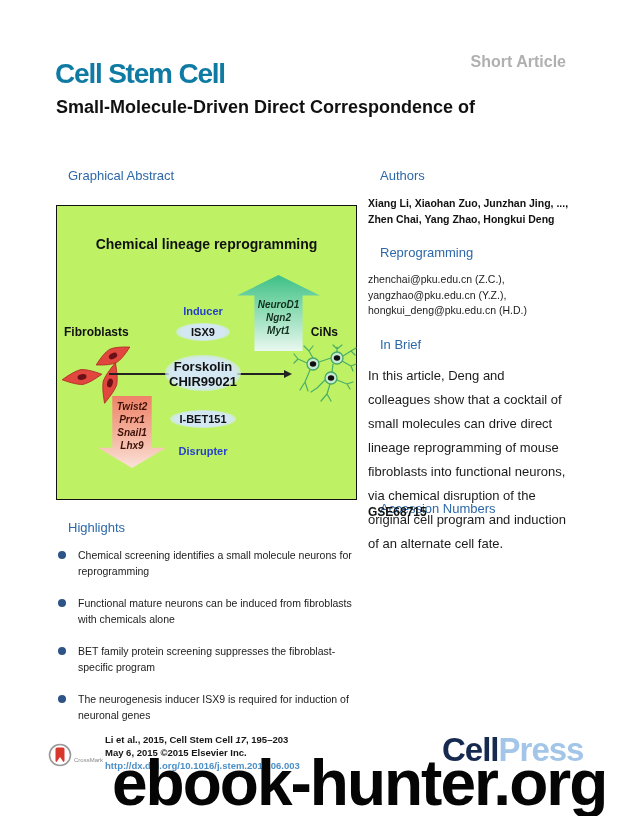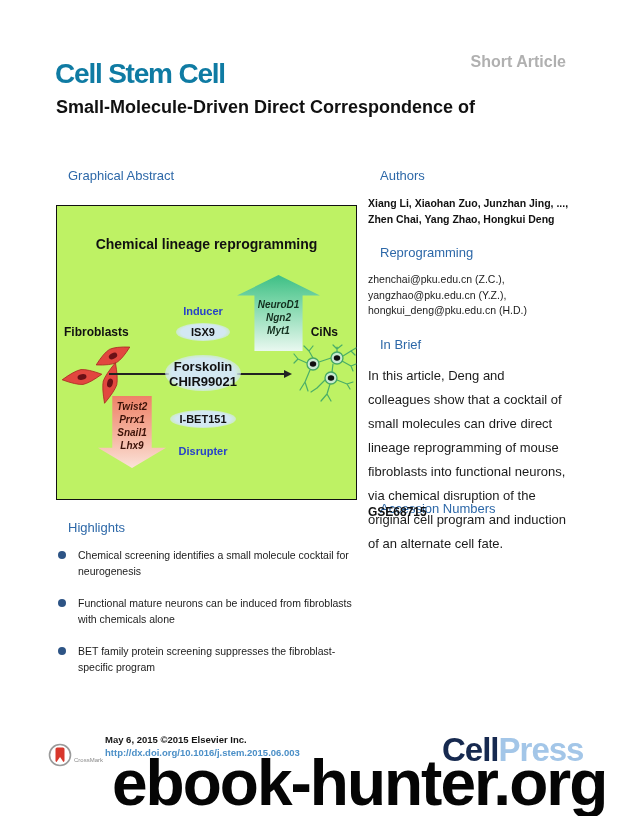--- a/index.html
+++ b/index.html
@@ -165,29 +165,33 @@
 
       <div class="pill pill-ibet">I-BET151</div>
       <div class="blue-label lbl-disrupter">Disrupter</div>
     </div>
 
     <div class="highlights">
       <h2 class="sec-head">Highlights</h2>
       <ul class="hl-list">
         <li>
           <span class="hl-dot"></span>
-          <span>Chemical screening identifies a small molecule cocktail for neurogenesis</span>
+          <span>Chemical screening identifies a small molecule neurons for reprogramming</span>
         </li>
         <li>
           <span class="hl-dot"></span>
           <span>Functional mature neurons can be induced from fibroblasts with chemicals alone</span>
         </li>
         <li>
           <span class="hl-dot"></span>
           <span>BET family protein screening suppresses the fibroblast-specific program</span>
+        </li>
+        <li>
+          <span class="hl-dot"></span>
+          <span>The neurogenesis inducer ISX9 is required for induction of neuronal genes</span>
         </li>
       </ul>
     </div>
   </div>
 
   <div class="right-col">
     <div class="block block-authors">
       <h2 class="sec-head">Authors</h2>
       <p class="authors-names">
         <span>Xiang Li, Xiaohan Zuo, Junzhan Jing, ...,</span><br>
@@ -216,20 +220,23 @@
   <div class="crossmark">
     <svg width="24" height="24" viewBox="0 0 24 24">
       <circle cx="12" cy="12" r="10.5" fill="#ffffff" stroke="#9a9a9a" stroke-width="1.6"></circle>
       <rect x="7.5" y="4.5" width="9" height="14.5" rx="1.6" fill="#d8372c"></rect>
       <path d="M8.6,19 L12,14 L15.4,19 Z" fill="#ffffff"></path>
     </svg>
     <span class="crossmark-label">CrossMark</span>
   </div>
 
   <div class="citation">
+    <div>
+      <span>Li et al., 2015, Cell Stem Cell </span><span class="vol">17</span><span>, 195–203</span>
+    </div>
     <div>May 6, 2015 ©2015 Elsevier Inc.</div>
     <div>
       <a class="doi-link">http://dx.doi.org/10.1016/j.stem.2015.06.003</a>
     </div>
   </div>
 
   <div class="cellpress">
     <span class="cp-cell">Cell</span><span class="cp-press">Press</span>
   </div>
 

